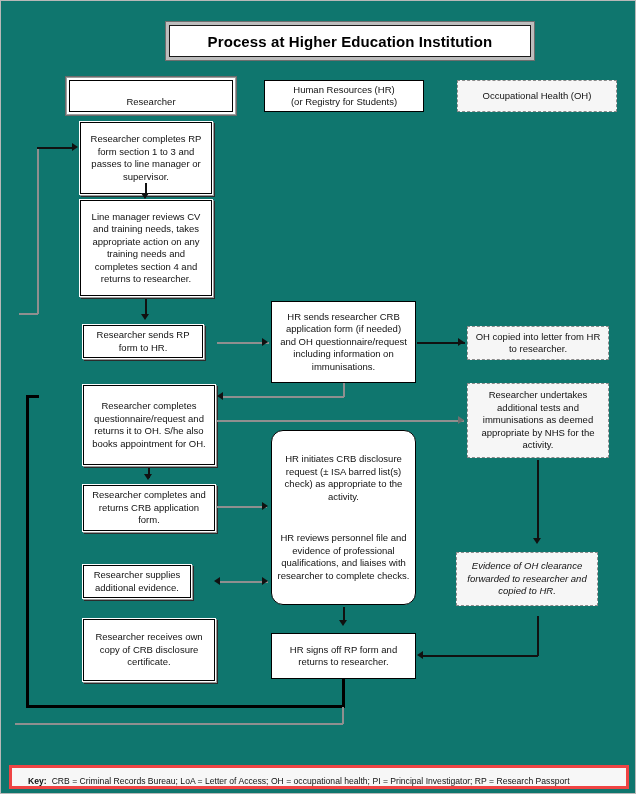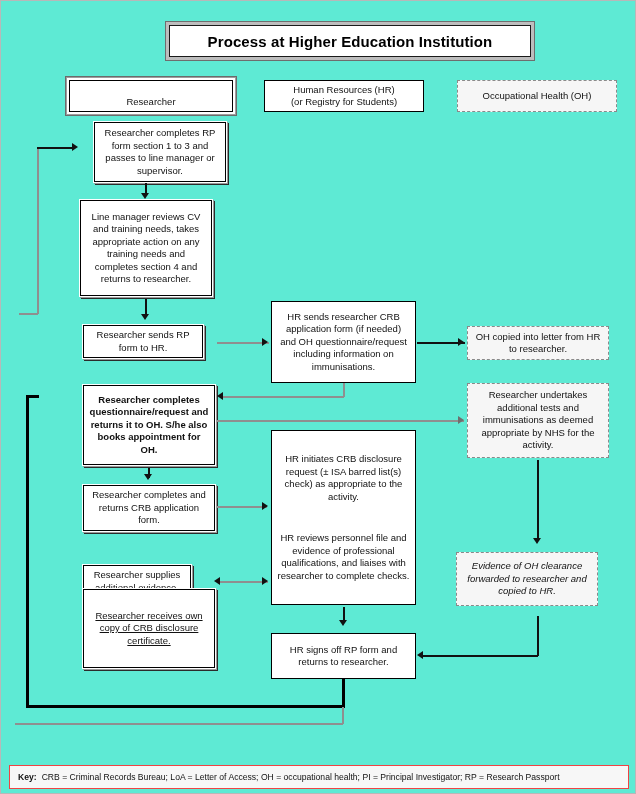--- a/index.html
+++ b/index.html
@@ -5,21 +5,21 @@
   html,body{margin:0;padding:0;}
   body{
     width:636px;height:794px;
     background:#f2f2f2;
     font-family:"Liberation Sans", sans-serif;
     overflow:hidden;
   }
   #canvas{
     position:relative;
     width:636px;height:794px;
-    background:#5eead4;
+    background:#0f766e;
     border:1px solid #b8b8b8;
     box-sizing:border-box;
   }
 
   
   .title-box{
     position:absolute;
     left:168px;top:24px;width:362px;height:32px;
     background:#ffffff;
     border:1px solid #1a1a1a;
@@ -70,24 +70,24 @@
   .arw.down{border-left:4px solid transparent;border-right:4px solid transparent;border-top:6px solid #111;}
   .arw.right{border-top:4px solid transparent;border-bottom:4px solid transparent;border-left:6px solid #111;}
   .arw.left{border-top:4px solid transparent;border-bottom:4px solid transparent;border-right:6px solid #111;}
   .arw.gray.right{border-left-color:#6f6f6f;}
 
   
   .key-bar{
     position:absolute;
     left:8px;top:764px;width:620px;height:24px;
     background:#f7f7f7;
-    border:1px solid #ef4444;
-    box-sizing:border-box;
-    display:flex;align-items:center;
-    padding-left:8px;
+    border:3px solid #ef4444;
+    box-sizing:border-box;
+    display:flex;align-items:flex-end;
+    padding-left:16px;
     font-size:8.6px;color:#111;
     white-space:nowrap;
   }
   .key-bar b{font-weight:bold;}
 </style>
 </head>
 <body>
 
 <div id="canvas">
 
@@ -99,53 +99,53 @@
 
   <div class="node h-box" style="left:263px;top:79px;width:160px;height:32px;">
     <p>Human Resources (HR)</p>
     <p style="margin-top:0;">(or Registry for Students)</p>
   </div>
 
   <div class="node o-box" style="left:456px;top:79px;width:160px;height:32px;">
     <p>Occupational Health (OH)</p>
   </div>
 
-  <div class="node r-box" style="left:79px;top:121px;width:132px;height:60px;margin-left:14px;">
+  <div class="node r-box" style="left:79px;top:121px;width:132px;height:72px;">
     <p>Researcher completes RP form section 1 to 3 and passes to line manager or supervisor.</p>
   </div>
 
   <div class="node r-box" style="left:79px;top:199px;width:132px;height:96px;">
     <p>Line manager reviews CV and training needs, takes appropriate action on any training needs and completes section 4 and returns to researcher.</p>
   </div>
 
   <div class="node r-box" style="left:82px;top:324px;width:120px;height:33px;">
     <p>Researcher sends RP form to HR.</p>
   </div>
 
-  <div class="node r-box" style="left:82px;top:384px;width:132px;height:80px;font-weight:bold;">
+  <div class="node r-box" style="left:82px;top:384px;width:132px;height:80px;">
     <p>Researcher completes questionnaire/request and returns it to OH. S/he also books appointment for OH.</p>
   </div>
 
   <div class="node r-box" style="left:82px;top:484px;width:132px;height:46px;justify-content:center;">
     <p>Researcher completes and returns CRB application form.</p>
   </div>
 
   <div class="node r-box" style="left:82px;top:564px;width:108px;height:33px;">
     <p>Researcher supplies additional evidence.</p>
   </div>
 
-  <div class="node r-box" style="left:82px;top:588px;width:132px;height:79px;text-decoration:underline;">
+  <div class="node r-box" style="left:82px;top:618px;width:132px;height:62px;">
     <p>Researcher receives own copy of CRB disclosure certificate.</p>
   </div>
 
   <div class="node h-box" style="left:270px;top:300px;width:145px;height:82px;">
     <p>HR sends researcher CRB application form (if needed) and OH questionnaire/request including information on immunisations.</p>
   </div>
 
-  <div class="node h-box" style="left:270px;top:429px;width:145px;height:175px;">
+  <div class="node h-box" style="left:270px;top:429px;width:145px;height:175px;border-radius:12px;">
     <p>HR initiates CRB disclosure request (± ISA barred list(s) check) as appropriate to the activity.</p>
     <p>HR reviews personnel file and evidence of professional qualifications, and liaises with researcher to complete checks.</p>
   </div>
 
   <div class="node h-box" style="left:270px;top:632px;width:145px;height:46px;">
     <p>HR signs off RP form and returns to researcher.</p>
   </div>
 
   <div class="node o-box" style="left:466px;top:325px;width:142px;height:34px;">
     <p>OH copied into letter from HR to researcher.</p>

